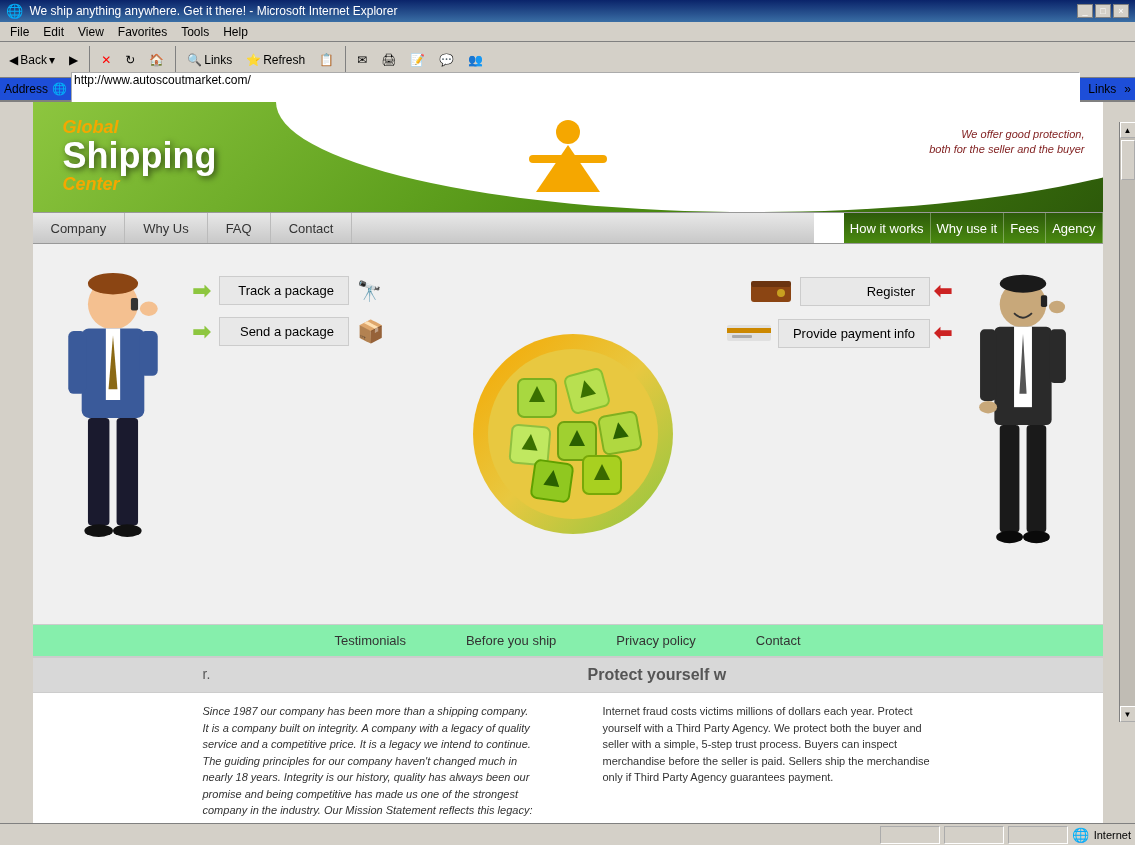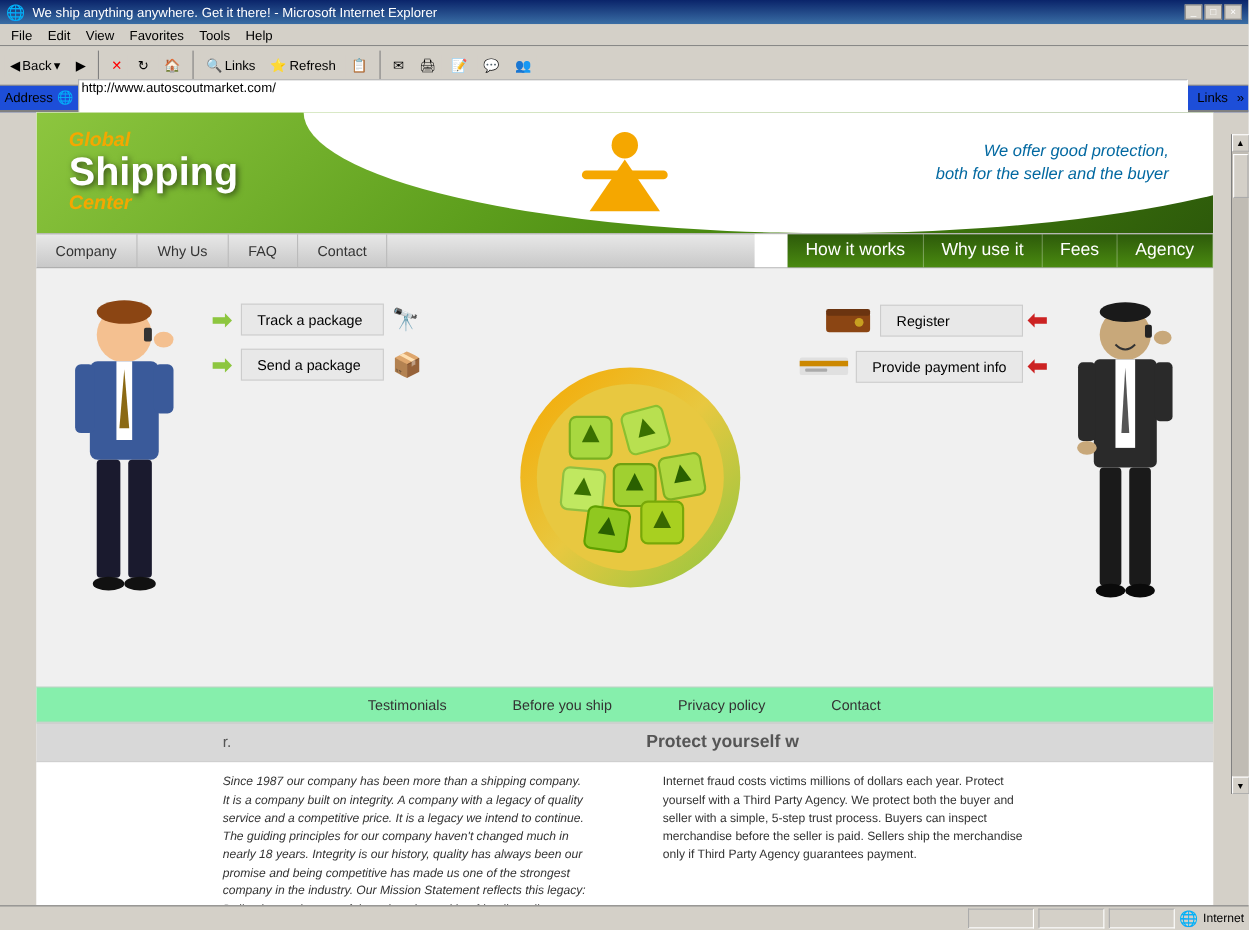--- a/index.html
+++ b/index.html
@@ -112,25 +112,25 @@
     }
 
     .header-logo {
       position: absolute;
       top: 15px; left: 30px;
       z-index: 10;
     }
 
     .header-tagline {
       position: absolute;
-      right: 40px; top: 25px;
+      right: 18px; top: 25px;
       text-align: right;
       font-style: italic;
-      color: #0369a1;
-      font-size: 15px;
+      color: #7f1d1d;
+      font-size: 11px;
       line-height: 1.4;
       z-index: 10;
     }
 
     
     .site-nav {
       background: linear-gradient(to bottom, #e8e8e8, #c8c8c8);
       display: flex;
       border-top: 1px solid #999;
       border-bottom: 1px solid #999;
@@ -147,23 +147,23 @@
     }
     .nav-item {
       padding: 0 18px;
       display: flex; align-items: center;
       font-size: 13px;
       cursor: pointer;
       color: #333;
       border-right: 1px solid #bbb;
     }
     .nav-item-right {
-      padding: 0 16px;
+      padding: 0 6px;
       display: flex; align-items: center;
-      font-size: 16px;
+      font-size: 13px;
       cursor: pointer;
       color: white;
       border-right: 1px solid rgba(255,255,255,0.3);
     }
 
     
     .banner-row {
       display: flex;
       justify-content: space-between;
       padding: 10px 40px;
@@ -212,21 +212,21 @@
       display: flex; align-items: center; gap: 8px;
       margin: 12px 0;
     }
     .btn-box {
       background: #e8e8e8;
       border: 1px solid #ccc;
       padding: 6px 14px;
       font-size: 13px;
       cursor: pointer;
       min-width: 130px;
-      text-align: left;
+      text-align: right;
     }
 
     
     .action-btn-right {
       display: flex; align-items: center; gap: 8px;
       margin: 12px 0;
       justify-content: flex-end;
     }
 
     

